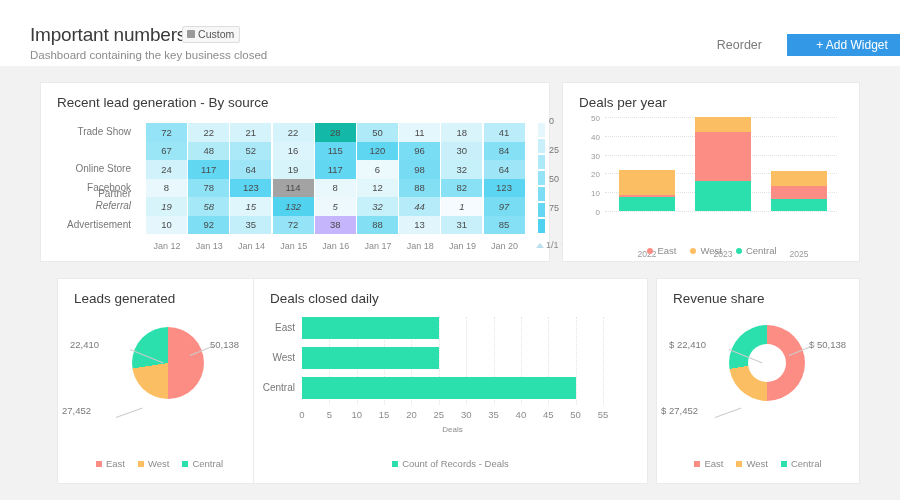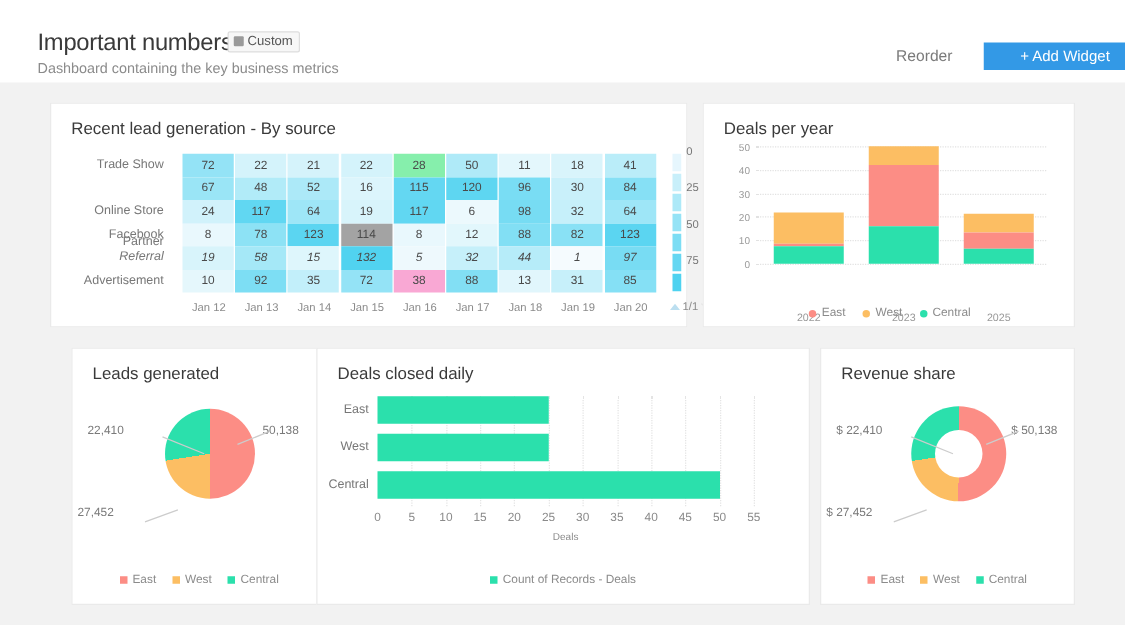--- a/index.html
+++ b/index.html
@@ -106,37 +106,37 @@
 <div id="page">
 
   <div id="header">
     <div id="title-row">
       <span id="page-title">Important numbers</span>
       <span id="custom-badge">
         <span class="bicon"></span>
         <span>Custom</span>
       </span>
     </div>
-    <div id="page-subtitle">Dashboard containing the key business metrics</div>
+    <div id="page-subtitle">Dashboard containing the key business closed</div>
     <div id="reorder-btn">Reorder</div>
     <div id="add-widget-btn">+ Add Widget</div>
   </div>
 
   <div id="surface">
 
     <div class="widget" id="w-heatmap">
       <div class="widget-title">Recent lead generation - By source</div>
       <div id="heatmap-grid">
           <div class="hm-row" style="position: relative;">
             <div class="hm-rowlabel" style="left: -105px;">Trade Show</div>
             <div class="hm-cell" style="background: rgb(148, 227, 246);">72</div>
             <div class="hm-cell" style="background: rgb(212, 243, 251);">22</div>
             <div class="hm-cell" style="background: rgb(213, 243, 251);">21</div>
             <div class="hm-cell" style="background: rgb(212, 243, 251);">22</div>
-            <div class="hm-cell" style="background: #86efac;">28</div>
+            <div class="hm-cell" style="background: #14b8a6;">28</div>
             <div class="hm-cell" style="background: rgb(175, 234, 248);">50</div>
             <div class="hm-cell" style="background: rgb(228, 247, 252);">11</div>
             <div class="hm-cell" style="background: rgb(217, 244, 251);">18</div>
             <div class="hm-cell" style="background: rgb(186, 237, 249);">41</div>
           </div>
           <div class="hm-row" style="position: relative;">
             <div class="hm-rowlabel" style="left: -105px; margin-top: 43px;">Partner</div>
             <div class="hm-cell" style="background: rgb(154, 229, 246);">67</div>
             <div class="hm-cell" style="background: rgb(177, 235, 248);">48</div>
             <div class="hm-cell" style="background: rgb(172, 233, 248);">52</div>
@@ -182,21 +182,21 @@
             <div class="hm-cell" style="background: rgb(182, 236, 249);">44</div>
             <div class="hm-cell" style="background: rgb(245, 251, 254);">1</div>
             <div class="hm-cell" style="background: rgb(120, 220, 243);">97</div>
           </div>
           <div class="hm-row" style="position: relative;">
             <div class="hm-rowlabel" style="left: -105px;">Advertisement</div>
             <div class="hm-cell" style="background: rgb(229, 247, 252);">10</div>
             <div class="hm-cell" style="background: rgb(125, 222, 244);">92</div>
             <div class="hm-cell" style="background: rgb(194, 239, 250);">35</div>
             <div class="hm-cell" style="background: rgb(148, 227, 246);">72</div>
-            <div class="hm-cell" style="background: #f9a8d4;">38</div>
+            <div class="hm-cell" style="background: #c4b5fd;">38</div>
             <div class="hm-cell" style="background: rgb(130, 223, 244);">88</div>
             <div class="hm-cell" style="background: rgb(225, 246, 252);">13</div>
             <div class="hm-cell" style="background: rgb(199, 240, 250);">31</div>
             <div class="hm-cell" style="background: rgb(133, 224, 245);">85</div>
           </div>
         </div>
       <div class="hm-xaxis" id="hm-xaxis">
           <div class="hm-xlabel">Jan 12</div>
           <div class="hm-xlabel">Jan 13</div>
           <div class="hm-xlabel">Jan 14</div>

